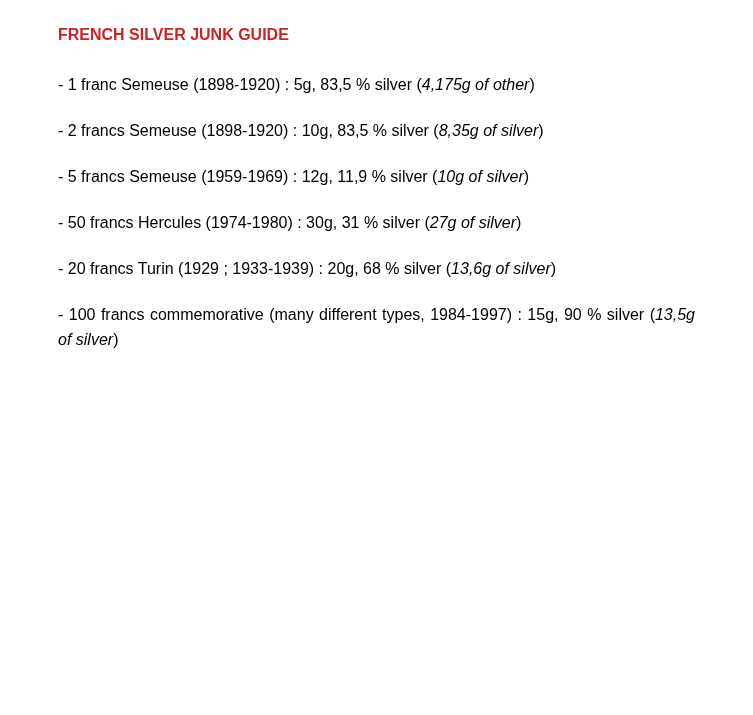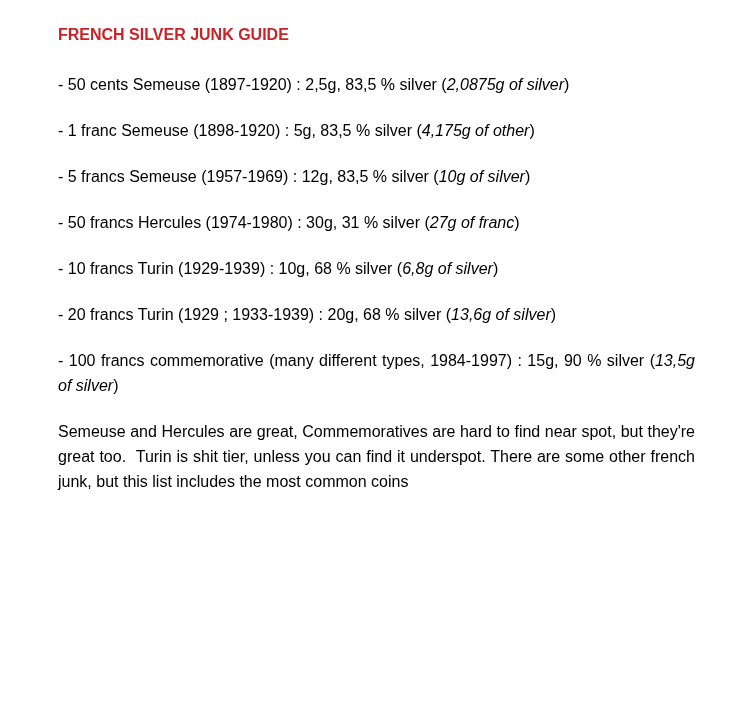--- a/index.html
+++ b/index.html
@@ -38,32 +38,30 @@
     font-style: italic;
   }
 </style>
 </head>
 <body>
 
 <div class="page">
 
   <h1 class="title">FRENCH SILVER JUNK GUIDE</h1>
 
-  <p class="coin"><span>- 50 cents Semeuse (1897-1920) : 2,5g, 83,5 % silver (</span><em>2,0875g of silver</em><span>)</span></p>
 
   <p class="coin"><span>- 1 franc Semeuse (1898-1920) : 5g, 83,5 % silver (</span><em>4,175g of other</em><span>)</span></p>
 
+  <p class="coin"><span>- 2 francs Semeuse (1898-1920) : 10g, 83,5 % silver (</span><em>8,35g of silver</em><span>)</span></p>
 
-  <p class="coin"><span>- 5 francs Semeuse (1957-1969) : 12g, 83,5 % silver (</span><em>10g of silver</em><span>)</span></p>
+  <p class="coin"><span>- 5 francs Semeuse (1959-1969) : 12g, 11,9 % silver (</span><em>10g of silver</em><span>)</span></p>
 
 
 
-  <p class="coin"><span>- 50 francs Hercules (1974-1980) : 30g, 31 % silver (</span><em>27g of franc</em><span>)</span></p>
+  <p class="coin"><span>- 50 francs Hercules (1974-1980) : 30g, 31 % silver (</span><em>27g of silver</em><span>)</span></p>
 
-  <p class="coin"><span>- 10 francs Turin (1929-1939) : 10g, 68 % silver (</span><em>6,8g of silver</em><span>)</span></p>
 
   <p class="coin"><span>- 20 francs Turin (1929 ; 1933-1939) : 20g, 68 % silver (</span><em>13,6g of silver</em><span>)</span></p>
 
   <p class="coin"><span>- 100 francs commemorative (many different types, 1984-1997) : 15g, 90 % silver (</span><em>13,5g of silver</em><span>)</span></p>
 
-  <p class="summary">Semeuse and Hercules are great, Commemoratives are hard to find near spot, but they're great too.&nbsp; Turin is shit tier, unless you can find it underspot. There are some other french junk, but this list includes the most common coins</p>
 
 </div>
 
 </body></html>

